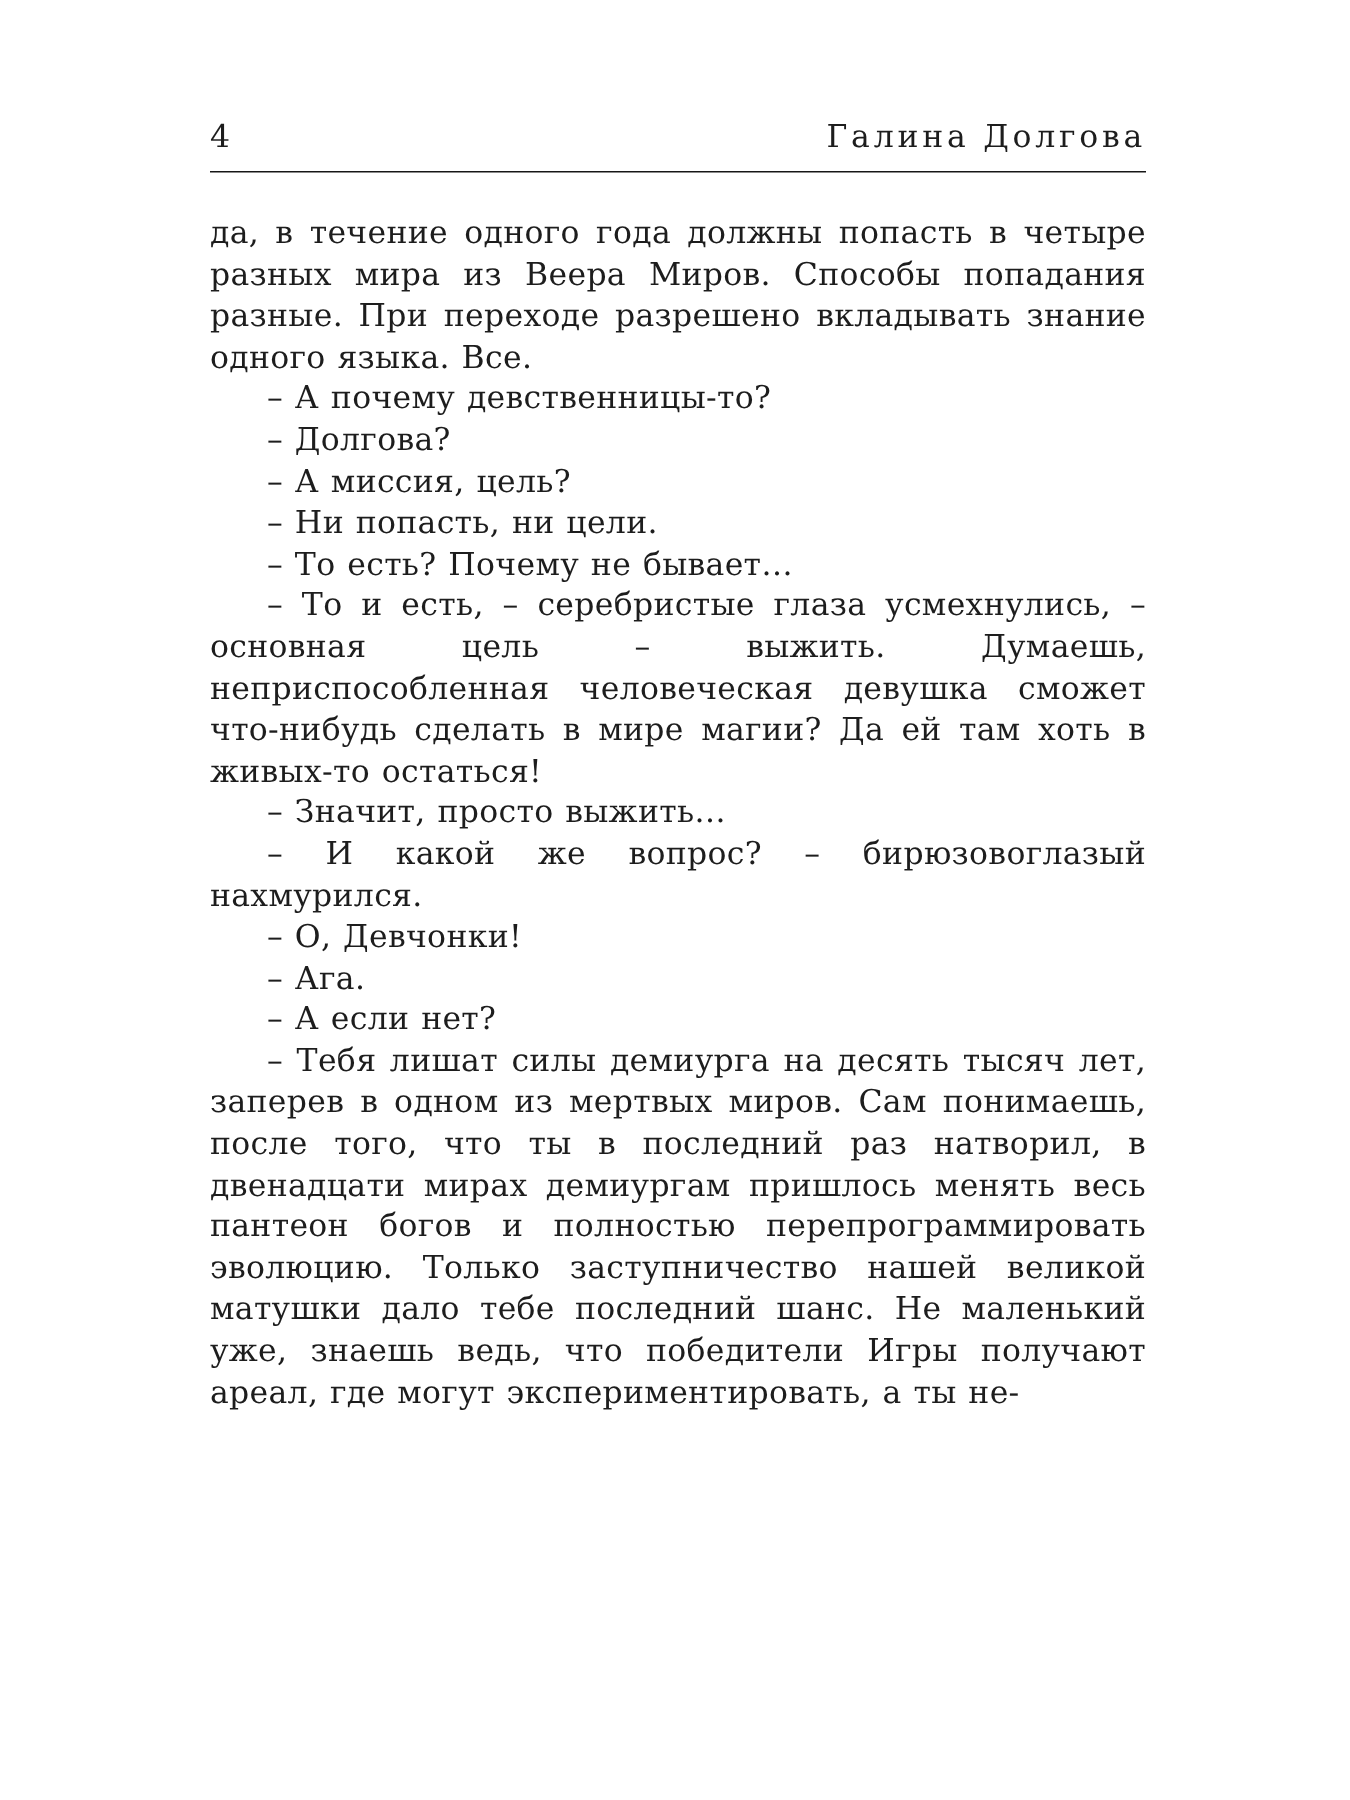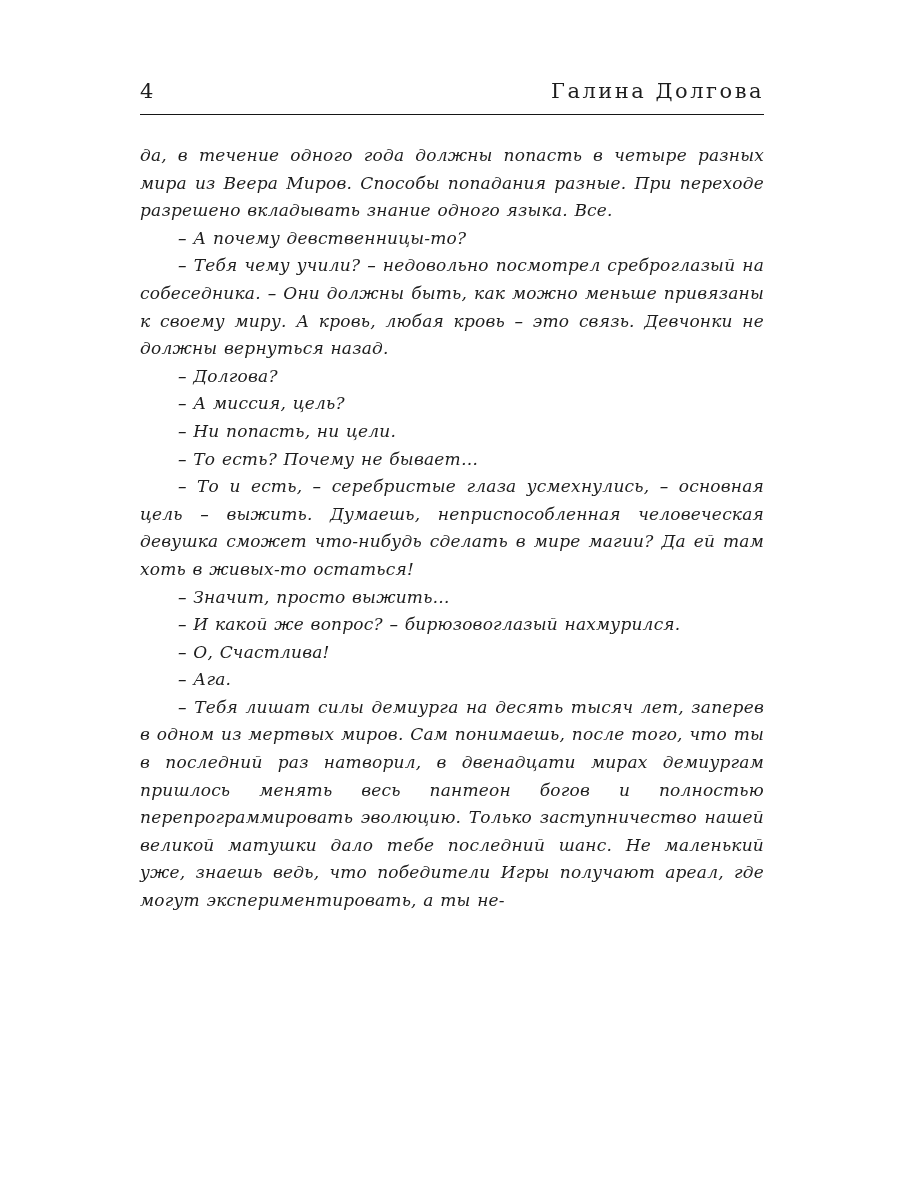--- a/index.html
+++ b/index.html
@@ -34,22 +34,21 @@
     letter-spacing: 2.5px;
     margin-top: 13px;
   }
   .header-rule {
     height: 0;
     border-top: 1.6px solid #161616;
     margin-top: 11px;
     margin-bottom: 27px;
   }
   .body-text {
-    font-style: italic;
-    font-size: 17px;
+    font-size: 21px;
     line-height: 27.6px;
     text-align: justify;
     letter-spacing: 0.2px;
     word-spacing: 1px;
   }
   .para {
     margin: 0;
     text-indent: 38px;
   }
   .para.continuation {
@@ -64,26 +63,26 @@
   <header class="page-header">
     <span class="page-number">4</span>
     <span class="author">Галина Долгова</span>
   </header>
 
   <div class="header-rule"></div>
 
   <main class="body-text">
     <p class="para continuation">да, в течение одного года должны попасть в четыре разных мира из Веера Миров. Способы попадания разные. При переходе разрешено вкладывать знание одного языка. Все.</p>
     <p class="para">– А почему девственницы-то?</p>
-    <p class="para">– Тебя чему учили? – недовольно посмотрел среброглазый на собеседника. – Они должны быть, как можно меньше привязаны к своему миру. А кровь, любая кровь – это связь. Девчонки не должны вернуться назад.</p>
     <p class="para">– Долгова?</p>
     <p class="para">– А миссия, цель?</p>
     <p class="para">– Ни попасть, ни цели.</p>
     <p class="para">– То есть? Почему не бывает…</p>
     <p class="para">– То и есть, – серебристые глаза усмехнулись, – основная цель – выжить. Думаешь, неприспособленная человеческая девушка сможет что-нибудь сделать в мире магии? Да ей там хоть в живых-то остаться!</p>
     <p class="para">– Значит, просто выжить…</p>
     <p class="para">– И какой же вопрос? – бирюзовоглазый нахмурился.</p>
-    <p class="para">– О, Счастлива!</p>
+    <p class="para">– О, Девчонки!</p>
     <p class="para">– Ага.</p>
+    <p class="para">– А если нет?</p>
     <p class="para">– Тебя лишат силы демиурга на десять тысяч лет, заперев в одном из мертвых миров. Сам понимаешь, после того, что ты в последний раз натворил, в двенадцати мирах демиургам пришлось менять весь пантеон богов и полностью перепрограммировать эволюцию. Только заступничество нашей великой матушки дало тебе последний шанс. Не маленький уже, знаешь ведь, что победители Игры получают ареал, где могут экспериментировать, а ты не-</p>
   </main>
 
 </div>
 
 </body></html>

